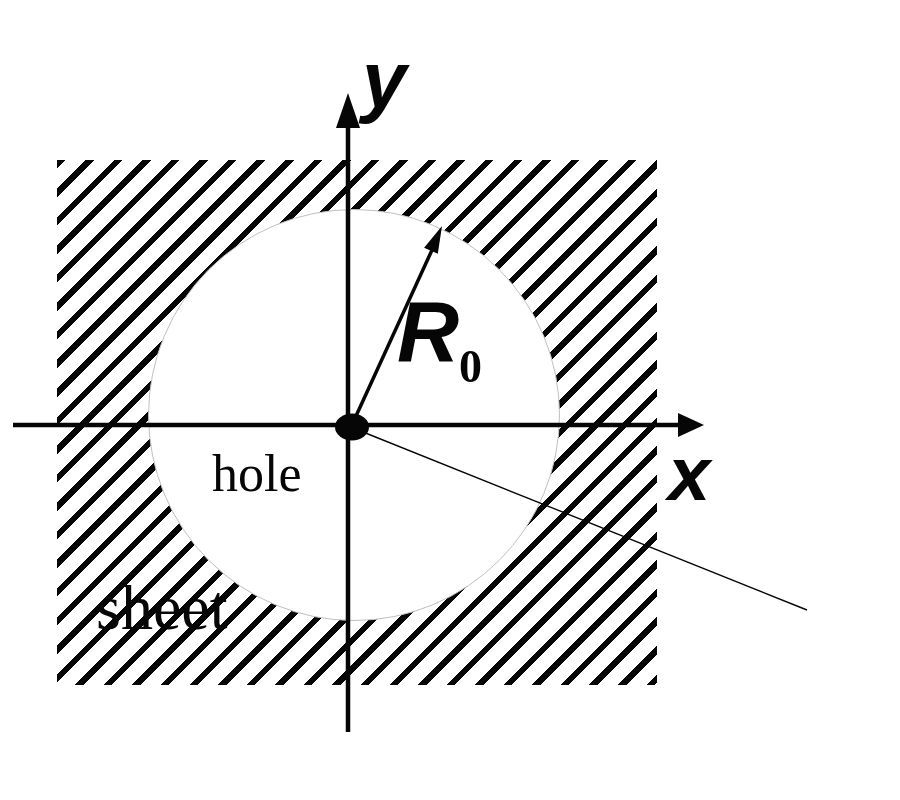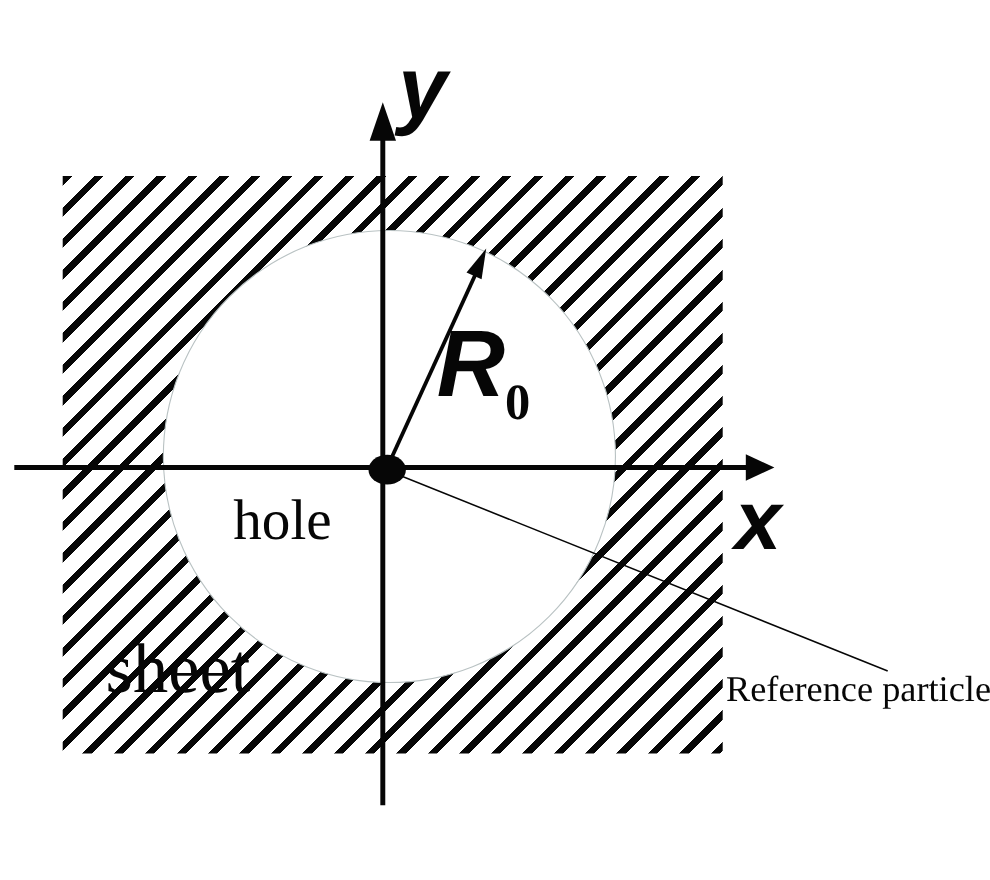--- a/index.html
+++ b/index.html
@@ -105,15 +105,14 @@
   <div class="label axis-label label-y">y</div>
 
   <div class="label axis-label label-x">x</div>
 
   <div class="label label-radius"><span>R</span><span class="sub">0</span></div>
 
   <div class="label label-hole">hole</div>
 
   <div class="label label-sheet">sheet</div>
 
-  <div class="label label-reference">Reference particle</div>
 
 </div>
 
 </body></html>

